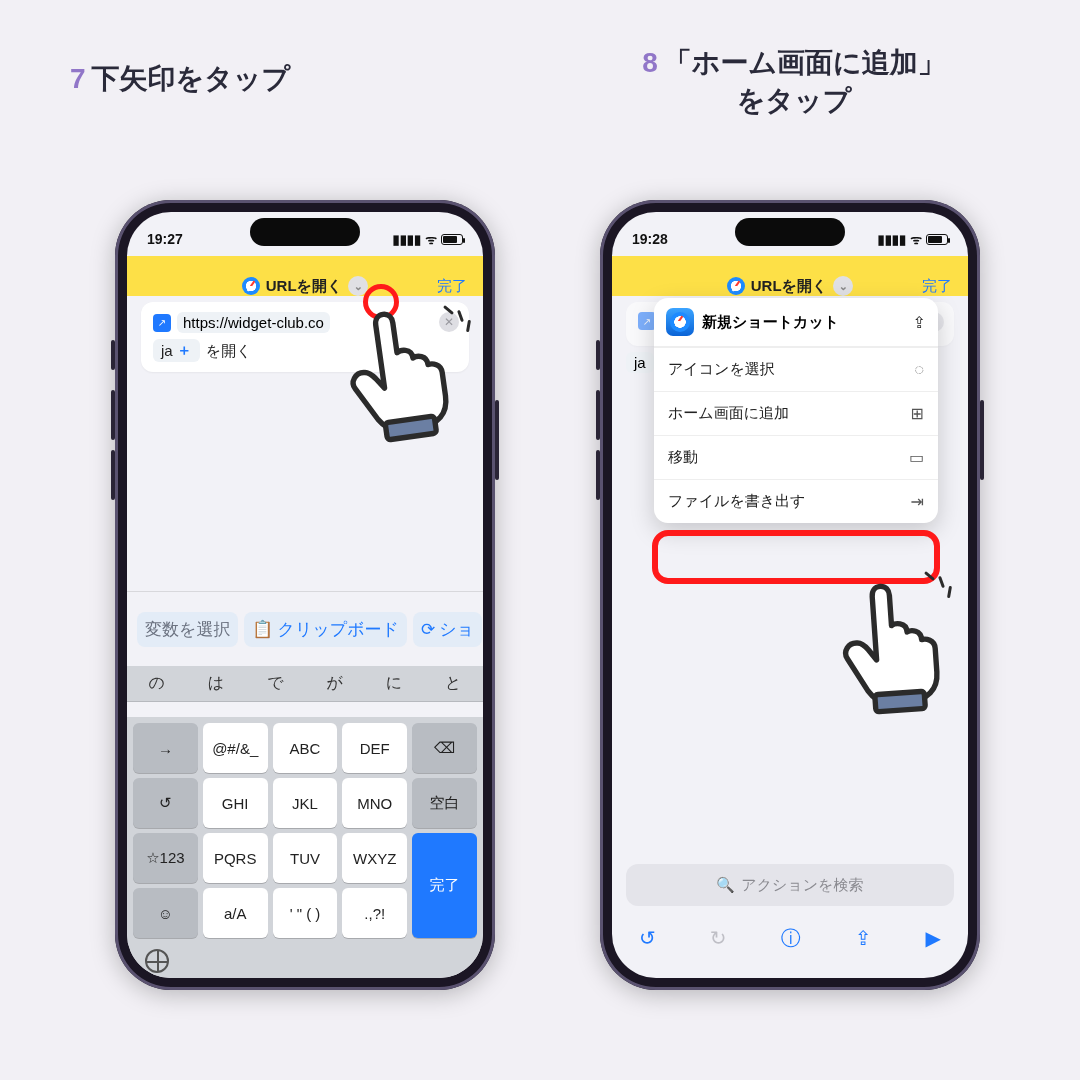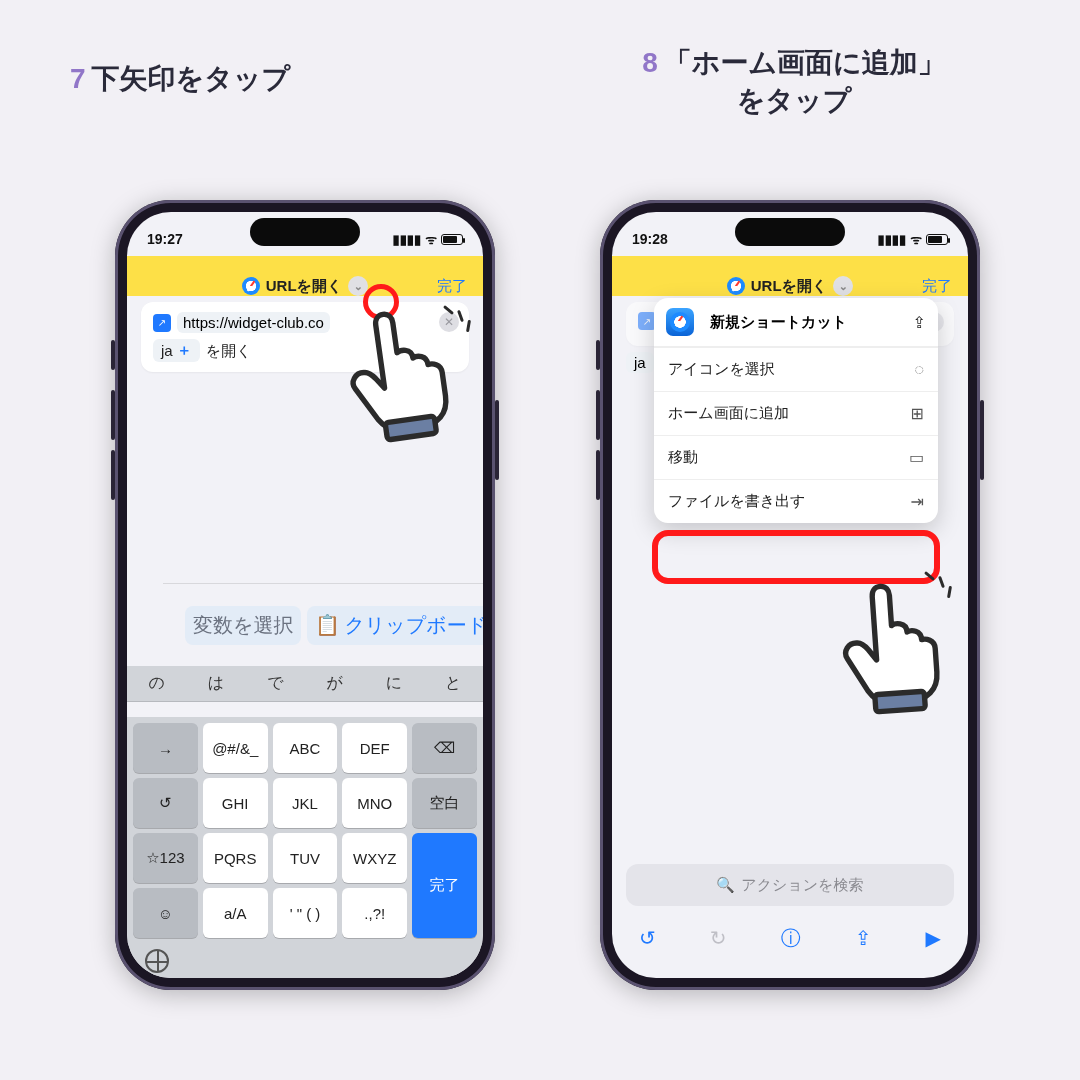--- a/index.html
+++ b/index.html
@@ -78,24 +78,23 @@
     .action-card .row1 { display:flex; align-items:center; gap:6px; margin-bottom:6px;}
     .open-icon { width:18px;height:18px;border-radius:4px;background:#1f79ff;display:inline-flex;align-items:center;justify-content:center;color:#fff;font-size:10px;}
     .url-pill { background:#eef2f6;border-radius:6px;padding:2px 6px;display:inline-flex;align-items:center;gap:4px;}
     .url-plus{color:#1f79ff;font-weight:600;}
     .close-dot{position:absolute;right:10px;top:10px;width:20px;height:20px;border-radius:50%;background:#dedee3;color:#9a9aa0;display:flex;align-items:center;justify-content:center;font-size:12px;}
     .ja-pill { font-size:15px; color:#222;}
     .ja-pill .pill{background:#eef2f6;border-radius:6px;padding:2px 8px;margin-right:2px;display:inline-flex;align-items:center;gap:4px;}
     
     .suggest {
       position:absolute; bottom:312px; left:0;right:0;
-      background:#f2f2f7; padding:8px 22px;
-      display:flex; gap:6px; align-items:center; font-size:20px;
+      background:#f2f2f7; padding:8px 10px;
+      display:flex; gap:6px; align-items:center; font-size:17px;
       border-top:1px solid #d8d8dc;
-      margin-left:36px;
     }
     .sug-chip{background:#e3ecf7;border-radius:8px;padding:6px 8px;color:#1f79ff;display:flex;align-items:center;gap:4px;white-space:nowrap;}
     .sug-gray{background:#e3ecf7;color:#6b7280;} 
     .sug-done{margin-left:auto;color:#1f79ff;padding:6px 4px;}
     .predict {
       position:absolute; bottom:276px; left:0;right:0; height:36px;
       display:flex; align-items:center; justify-content:space-around;
       font-size:16px; color:#333; background:#d1d4d9;
       border-bottom:1px solid #b6b9be;
     }
@@ -123,21 +122,21 @@
     .hand1{top:92px;right:28px;transform:rotate(-8deg);}
     .hand2{top:365px;right:20px;transform:rotate(-4deg);}
     .burst{position:absolute;z-index:29;}
     .burst span{position:absolute;width:3px;height:12px;background:#2b2b2b;border-radius:2px;}
     
     .menu-popover{
       position:absolute; top:86px; left:42px; right:30px;
       background:#fff; border-radius:14px; box-shadow:0 8px 24px rgba(0,0,0,.18);
       z-index:10; overflow:hidden;
     }
-    .menu-popover .hdr{display:flex;align-items:center;gap:16px;padding:10px 12px;border-bottom:1px solid #eee;}
+    .menu-popover .hdr{display:flex;align-items:center;gap:8px;padding:10px 12px;border-bottom:1px solid #eee;}
     .menu-popover .hdr .app{width:28px;height:28px;border-radius:7px;background:linear-gradient(#3ba4ff,#0a63d6);display:flex;align-items:center;justify-content:center;}
     .menu-popover .hdr .app .safari-glyph{width:20px;height:20px;}
     .menu-popover .hdr .ttl{font-size:15px;font-weight:600;}
     .menu-popover .hdr .shr{margin-left:auto;color:#222;}
     .menu-item{display:flex;align-items:center;justify-content:space-between;padding:12px 14px;border-top:1px solid #eee;font-size:15px;color:#222;}
     .mi-icon{color:#555;font-size:16px;}
     .hl-rrect{position:absolute;border:6px solid #ff1a1a;border-radius:16px;z-index:14;left:40px;right:28px;top:318px;height:54px;}
     
     .search-bar{
       position:absolute; bottom:72px; left:14px;right:14px;

